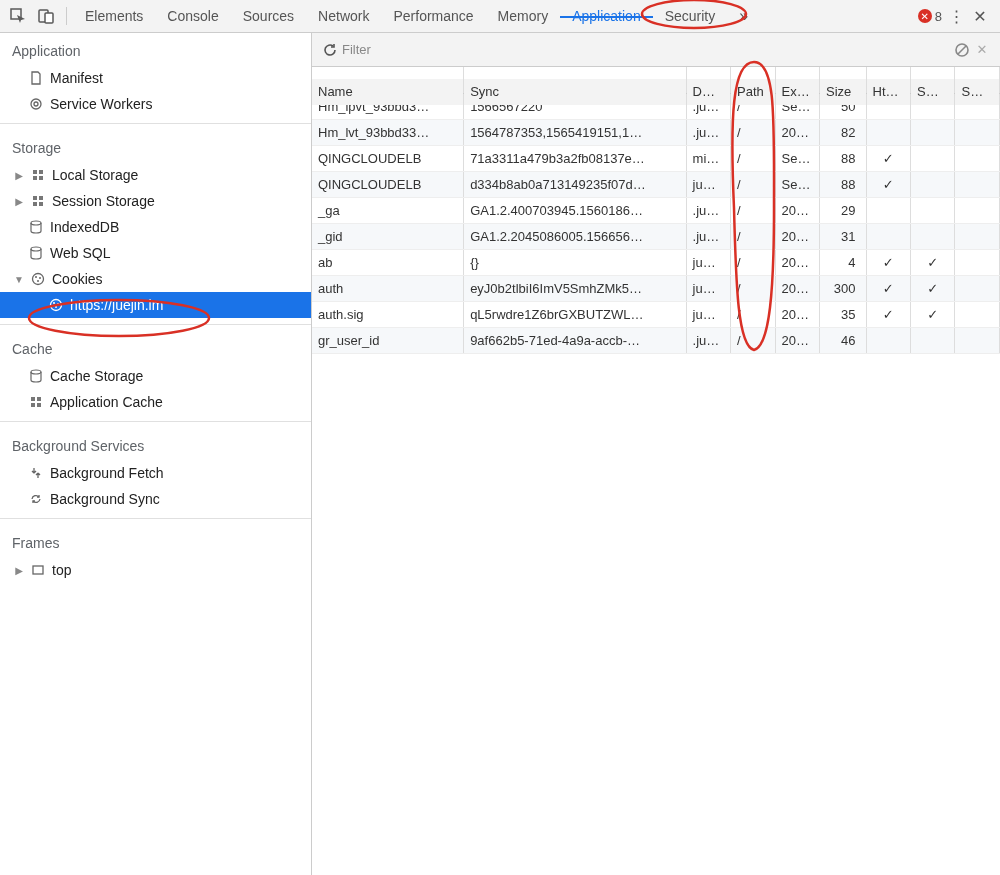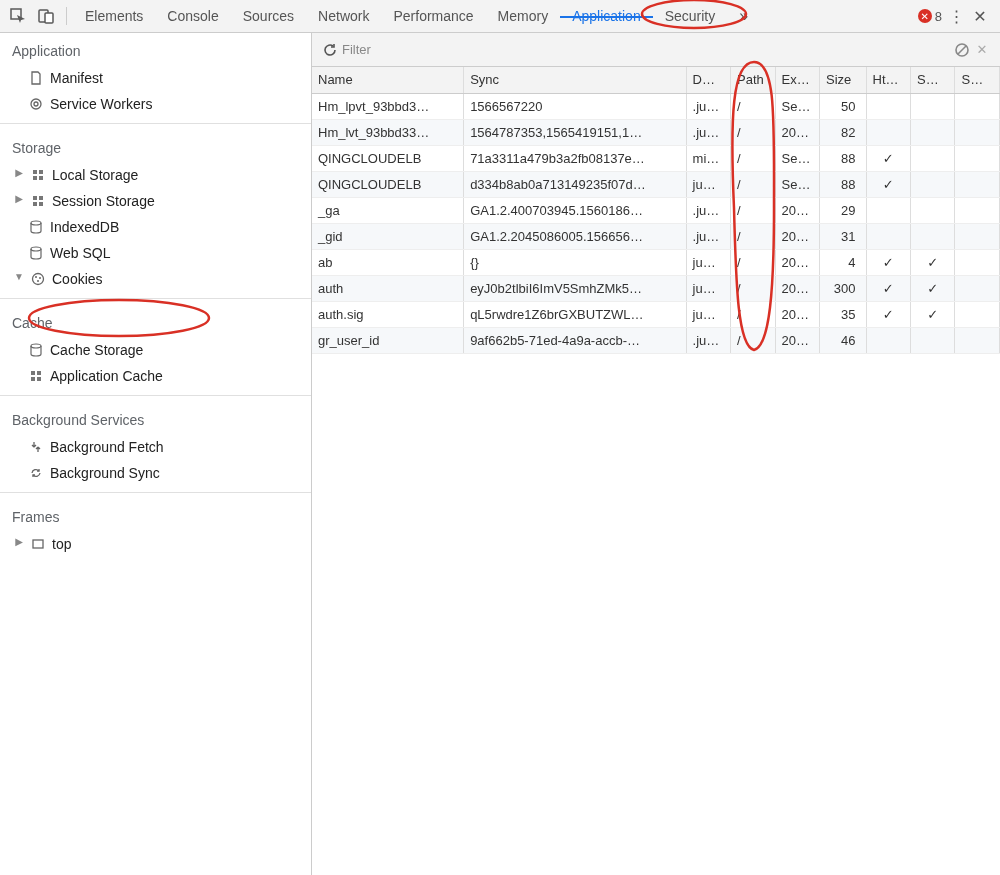--- a/index.html
+++ b/index.html
@@ -9,36 +9,36 @@
 .toolbar-sep { width: 1px; height: 18px; background: #ccc; margin: 0 6px; }
 .tabs { display: flex; flex: 1; align-items: stretch; height: 100%; }
 .tab { padding: 0 12px; display: flex; align-items: center; color: #555; cursor: pointer; font-size: 14px; }
 .tab.active { color: #1a73e8; border-bottom: 2px solid #1a73e8; }
 .toolbar-right { display: flex; align-items: center; gap: 4px; padding: 0 6px; }
 .err-badge { display: flex; align-items: center; gap: 3px; color: #555; }
 .err-dot { width: 14px; height: 14px; border-radius: 50%; background: #d93025; color: #fff; font-size: 10px; display: flex; align-items: center; justify-content: center; }
 .main { display: flex; height: calc(100% - 32px); }
 .sidebar { width: 312px; border-right: 1px solid #ccc; overflow-y: auto; background: #fff; font-size: 14px; }
 .section-title { padding: 10px 12px 6px; color: #5f6368; font-size: 14px; }
-.tree-item { display: flex; padding: 5px 8px 5px 28px; color: #222; cursor: pointer; gap: 6px; }
+.tree-item { display: flex; align-items: center; padding: 5px 8px 5px 28px; color: #222; cursor: pointer; gap: 6px; }
 .tree-item.sub { padding-left: 48px; }
 .tree-item.selected { background: #1a73e8; color: #fff; }
 .tree-caret { width: 10px; display: inline-flex; justify-content: center; color: #888; font-size: 10px; margin-left: -14px; }
 .tree-icon { width: 16px; height: 16px; display: inline-flex; align-items: center; justify-content: center; color: #666; }
 .tree-item.selected .tree-icon { color: #fff; }
 .hr { height: 1px; background: #e0e0e0; margin: 6px 0; }
 .content { flex: 1; display: flex; flex-direction: column; }
 .filterbar { display: flex; align-items: center; height: 34px; border-bottom: 1px solid #ccc; padding: 0 8px; gap: 0; background: #f3f3f3; }
 .filter-input { flex: 1; border: none; outline: none; font-size: 13px; padding: 4px 2px; color: #333; background: transparent; }
 .filter-input::placeholder { color: #888; }
 .icon-btn { width: 20px; height: 20px; display: flex; align-items: center; justify-content: center; color: #666; cursor: pointer; }
 .grid { flex: 1; overflow: auto; position: relative; }
 table { border-collapse: collapse; width: 100%; table-layout: fixed; }
 th, td { border-right: 1px solid #ddd; border-bottom: 1px solid #eee; padding: 4px 6px; text-align: left; white-space: nowrap; overflow: hidden; text-overflow: ellipsis; font-size: 13px; height: 26px; }
-th { background: #f3f3f3; font-weight: 400; color: #333; border-bottom: 1px solid #ccc; position: sticky; top: 0; }
+th { background: #f3f3f3; font-weight: 400; color: #333; border-bottom: 1px solid #ccc; position: sticky; top: 12px; }
 tr:nth-child(even) td { background: #f6f8fa; }
 td.num { text-align: right; padding-right: 10px; }
 td.center { text-align: center; }
 .annot { position: absolute; pointer-events: none; }
 .annot svg { overflow: visible; }
 .chevron { font-size: 16px; color: #555; }
 .kebab { font-size: 16px; color: #555; letter-spacing: -1px; }
 .close-x { font-size: 16px; color: #555; }
 </style>
 </head>
@@ -148,20 +148,31 @@
       <span class="tree-caret">▼</span>
       <span class="tree-icon">
           <svg width="14" height="14" viewBox="0 0 14 14">
             <circle cx="7" cy="7" r="5.5" fill="none" stroke="#666" stroke-width="1.3"></circle>
             <circle cx="5" cy="5" r="1" fill="#666"></circle>
             <circle cx="9" cy="6" r="1" fill="#666"></circle>
             <circle cx="7" cy="9" r="1" fill="#666"></circle>
           </svg>
         </span>
       <span>Cookies</span>
+    </div>
+    <div class="tree-item sub selected">
+      <span class="tree-icon">
+          <svg width="14" height="14" viewBox="0 0 14 14">
+            <circle cx="7" cy="7" r="5.5" fill="none" stroke="#fff" stroke-width="1.3"></circle>
+            <circle cx="5" cy="5" r="1" fill="#fff"></circle>
+            <circle cx="9" cy="6" r="1" fill="#fff"></circle>
+            <circle cx="7" cy="9" r="1" fill="#fff"></circle>
+          </svg>
+        </span>
+      <span>https://juejin.im</span>
     </div>
     <div class="hr"></div>
 
     <div class="section-title">Cache</div>
     <div class="tree-item">
       <span class="tree-icon">
           <svg width="14" height="14" viewBox="0 0 14 14">
             <ellipse cx="7" cy="3" rx="5" ry="2" fill="none" stroke="#666" stroke-width="1.2"></ellipse>
             <path d="M2 3v8c0 1 2 2 5 2s5-1 5-2V3" fill="none" stroke="#666" stroke-width="1.2"></path>
           </svg>

